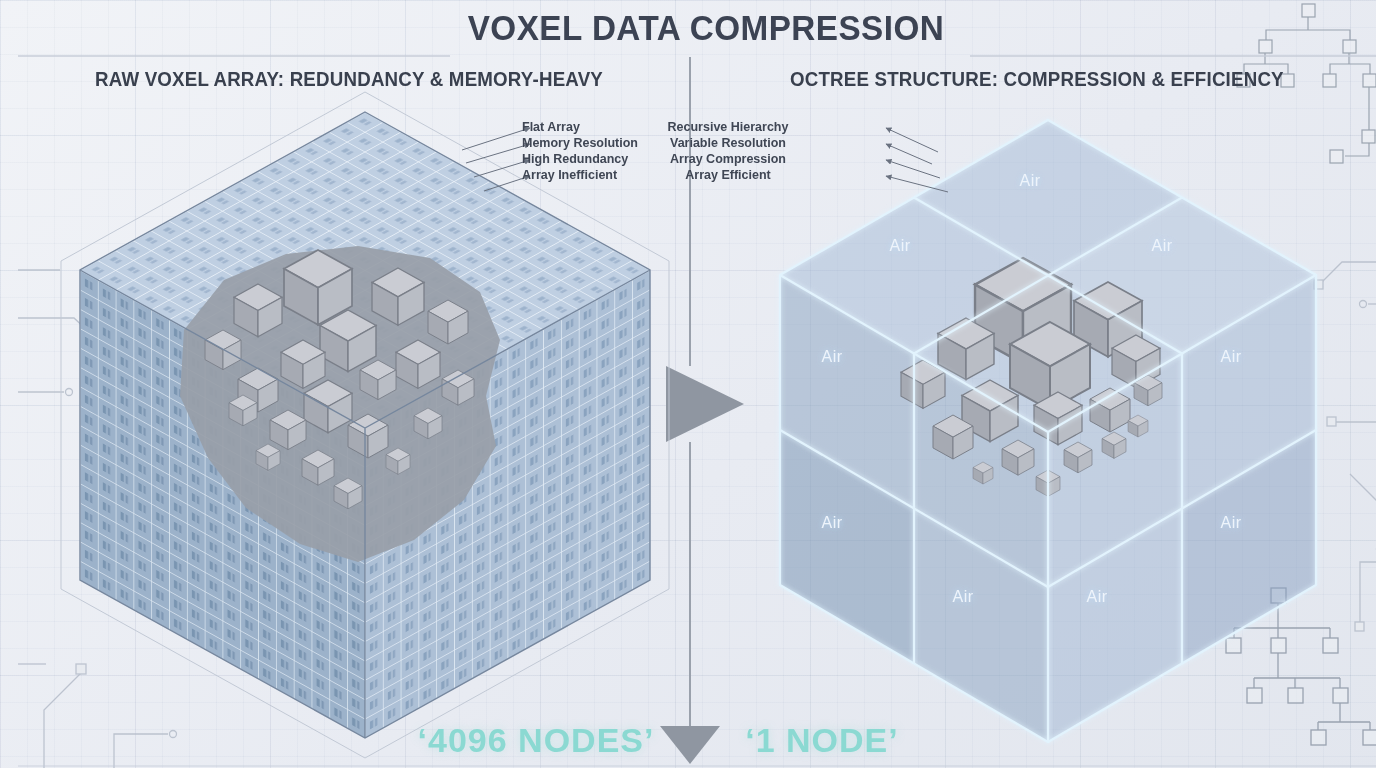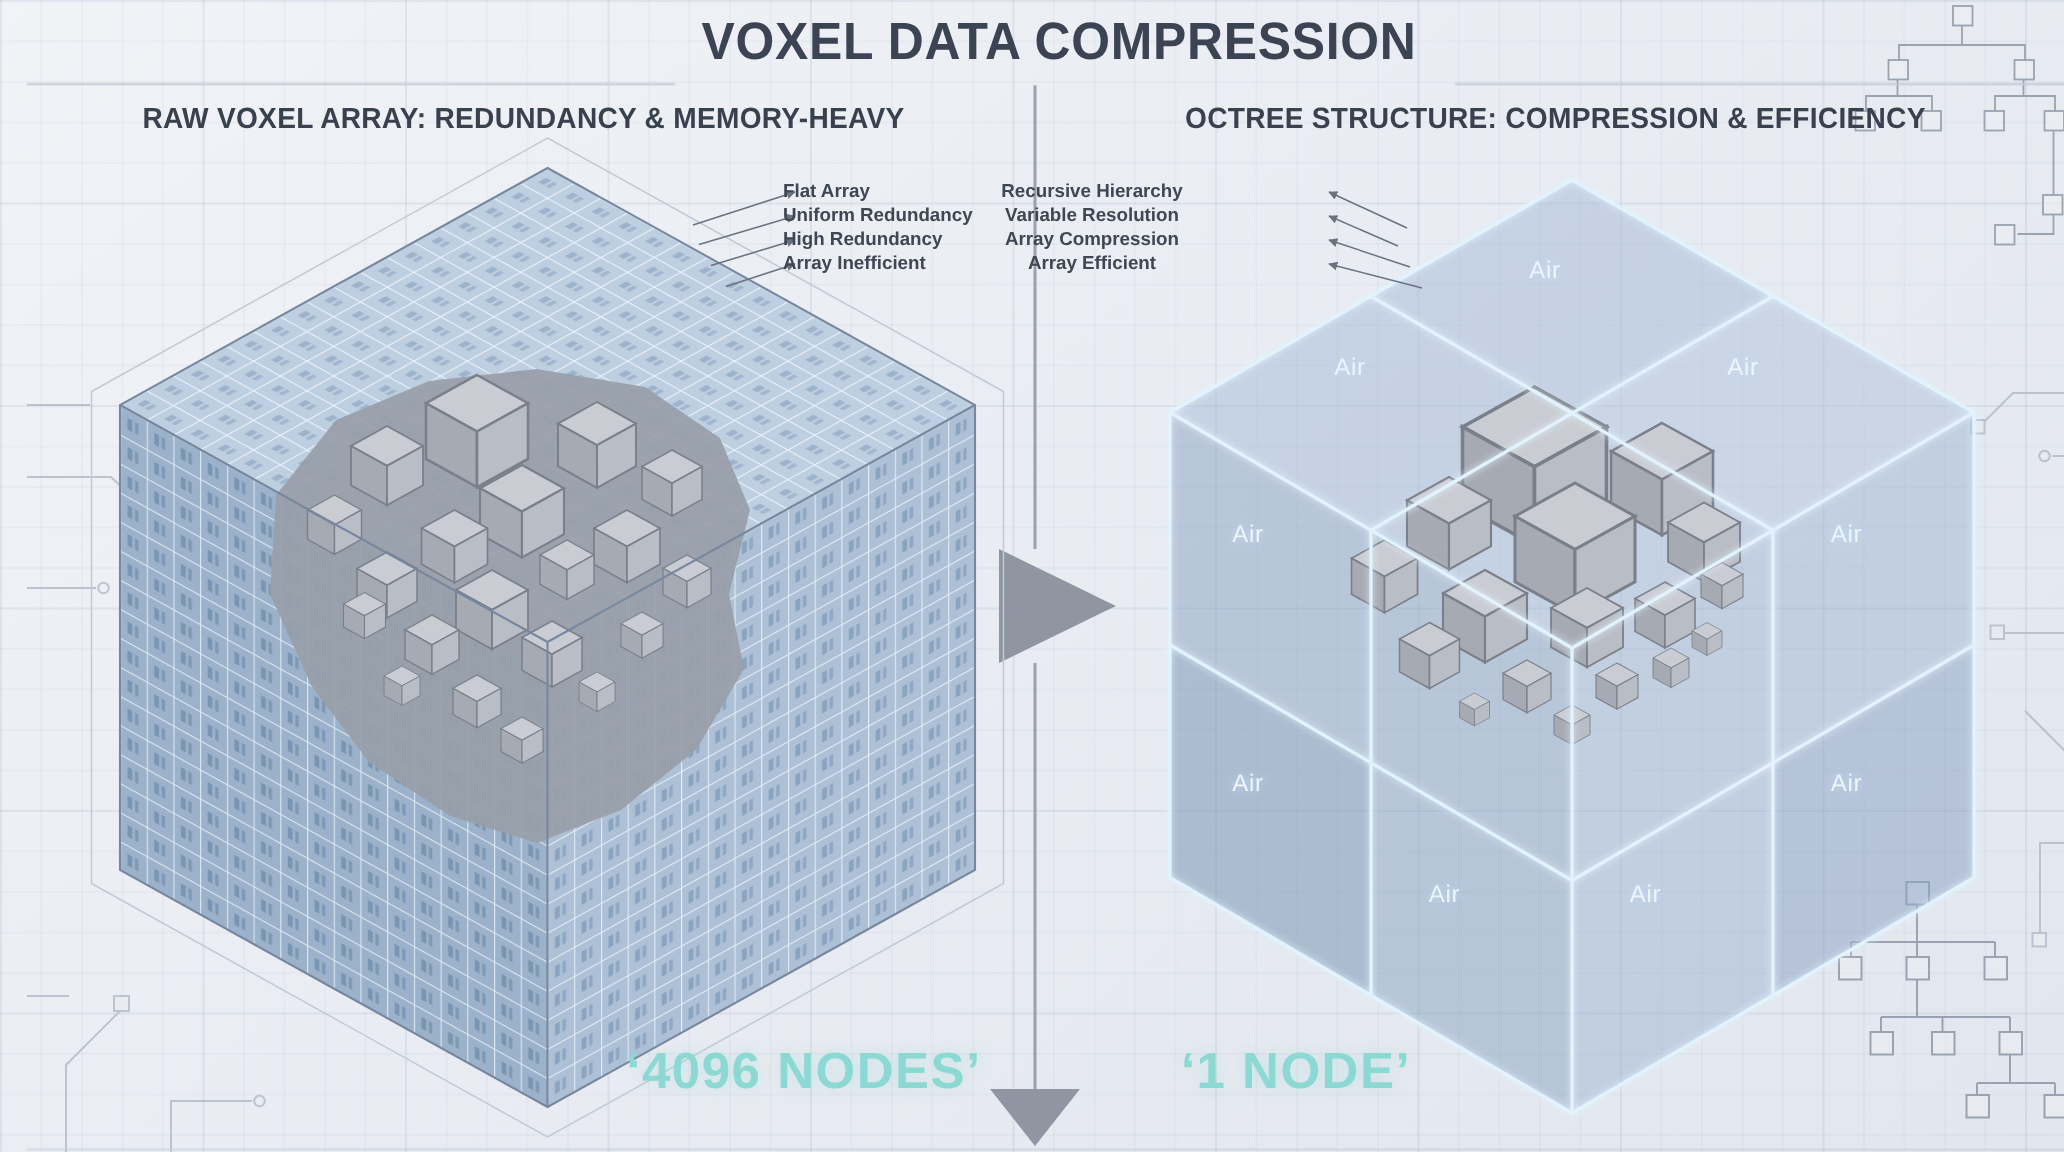--- a/index.html
+++ b/index.html
@@ -28,21 +28,21 @@
   }
   .ann{position:absolute;font-size:12.5px;font-weight:700;line-height:16px;color:#3f4654;}
   .ann.right{text-align:center;}
   .air{
     position:absolute;font-size:16px;font-weight:400;letter-spacing:.5px;color:#eef4fb;
     transform:translate(-50%,-50%);text-shadow:0 0 6px rgba(190,225,255,.85);
     white-space:nowrap;
   }
   .caption{
     position:absolute;font-size:34px;font-weight:700;letter-spacing:1px;color:#8bd9d2;
-    transform:translateX(-50%);white-space:nowrap;text-shadow:0 0 10px rgba(139,217,210,.35);
+    transform:translateX(-50%);white-space:nowrap;text-shadow:0 0 10px rgba(139,217,210,.35);margin-top:26px;
   }
 </style>
 </head>
 <body>
 
 <div class="stage">
 
   <svg class="layer" viewBox="0 0 1376 768" aria-hidden="true">
     <defs>
       <marker id="arrHead" markerWidth="7" markerHeight="7" refX="5.5" refY="3" orient="auto">
@@ -232,21 +232,21 @@
     </g>
   </svg>
 
   <div class="title">VOXEL DATA COMPRESSION</div>
 
   <div class="heading" style="left:95px;top:68px">RAW VOXEL ARRAY: REDUNDANCY &amp; MEMORY-HEAVY</div>
   <div class="heading" style="left:790px;top:68px">OCTREE STRUCTURE: COMPRESSION &amp; EFFICIENCY</div>
 
   <div class="ann" style="left:522px;top:119px">
     <div>Flat Array</div>
-    <div>Uniform Redundancy</div>
+    <div>Memory Resolution</div>
     <div>High Redundancy</div>
     <div>Array Inefficient</div>
   </div>
 
   <div class="ann right" style="left:598px;top:119px;width:260px">
     <div>Recursive Hierarchy</div>
     <div>Variable Resolution</div>
     <div>Array Compression</div>
     <div>Array Efficient</div>
   </div>
@@ -255,15 +255,15 @@
   <div class="air" style="left:900px;top:246px">Air</div>
   <div class="air" style="left:1162px;top:246px">Air</div>
   <div class="air" style="left:832px;top:357px">Air</div>
   <div class="air" style="left:1231px;top:357px">Air</div>
   <div class="air" style="left:832px;top:523px">Air</div>
   <div class="air" style="left:1231px;top:523px">Air</div>
   <div class="air" style="left:963px;top:597px">Air</div>
   <div class="air" style="left:1097px;top:597px">Air</div>
 
   <div class="caption" style="left:536px;top:695px">‘4096 NODES’</div>
-  <div class="caption" style="left:864px;top:695px">‘1 NODE’</div>
+  <div class="caption" style="left:822px;top:695px">‘1 NODE’</div>
 
 </div>
 
 </body></html>

